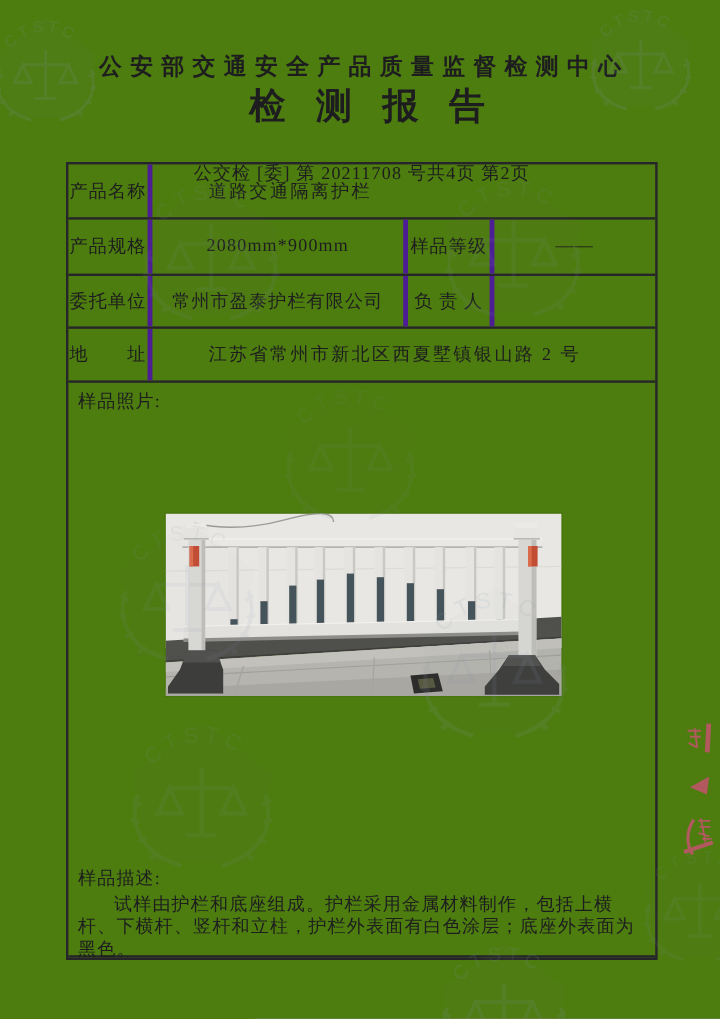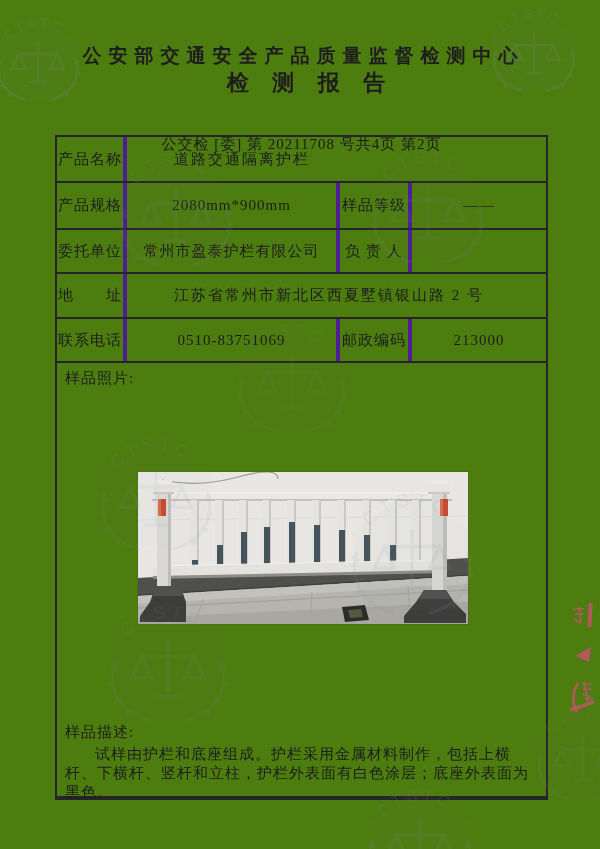--- a/index.html
+++ b/index.html
@@ -14,21 +14,21 @@
     color:#1d1d1f;
   }
   
   .org-name{
     position:absolute;top:43px;left:0;right:0;
     text-align:center;font-size:19px;font-weight:700;
     letter-spacing:7px;text-indent:7px;white-space:nowrap;
   }
   .report-title{
     position:absolute;top:68px;left:0;right:0;
-    text-align:center;font-size:22px;font-weight:700;
+    text-align:center;font-size:30px;font-weight:700;
     letter-spacing:9px;text-indent:9px;white-space:nowrap;padding-left:12px;
   }
   .number-row{
     position:absolute;top:102px;left:55px;width:493px;
     display:flex;justify-content:center;align-items:baseline;
     font-size:15px;letter-spacing:1px;margin-top:33px;
   }
   
   .report-table{
     position:absolute;top:135px;left:55px;
@@ -171,26 +171,20 @@
         <div class="cell c-label bordered">委托单位</div>
         <div class="cell c-val-mid bordered">常州市盈泰护栏有限公司</div>
         <div class="cell c-label2 bordered">负 责 人</div>
       </div>
 
       <div class="t-row r4">
         <div class="cell c-label bordered">地　　址</div>
         <div class="cell c-val-wide">江苏省常州市新北区西夏墅镇银山路 2 号</div>
       </div>
 
-      <div class="t-row r5">
-        <div class="cell c-label bordered">联系电话</div>
-        <div class="cell c-val-mid bordered">0510-83751069</div>
-        <div class="cell c-label2 bordered">邮政编码</div>
-        <div class="cell c-val-end">213000</div>
-      </div>
 
       <div class="t-row last">
         <div class="photo-label">样品照片:</div>
 
         <div class="sample-photo">
           <svg viewBox="0 0 330 152" preserveAspectRatio="none" aria-hidden="true">
 
             <g>
               <rect x="0" y="0" width="330" height="112" fill="#e8e7e3"></rect>
               <line x1="0" y1="48" x2="330" y2="44" stroke="#dcdbd7" stroke-width="1"></line>

